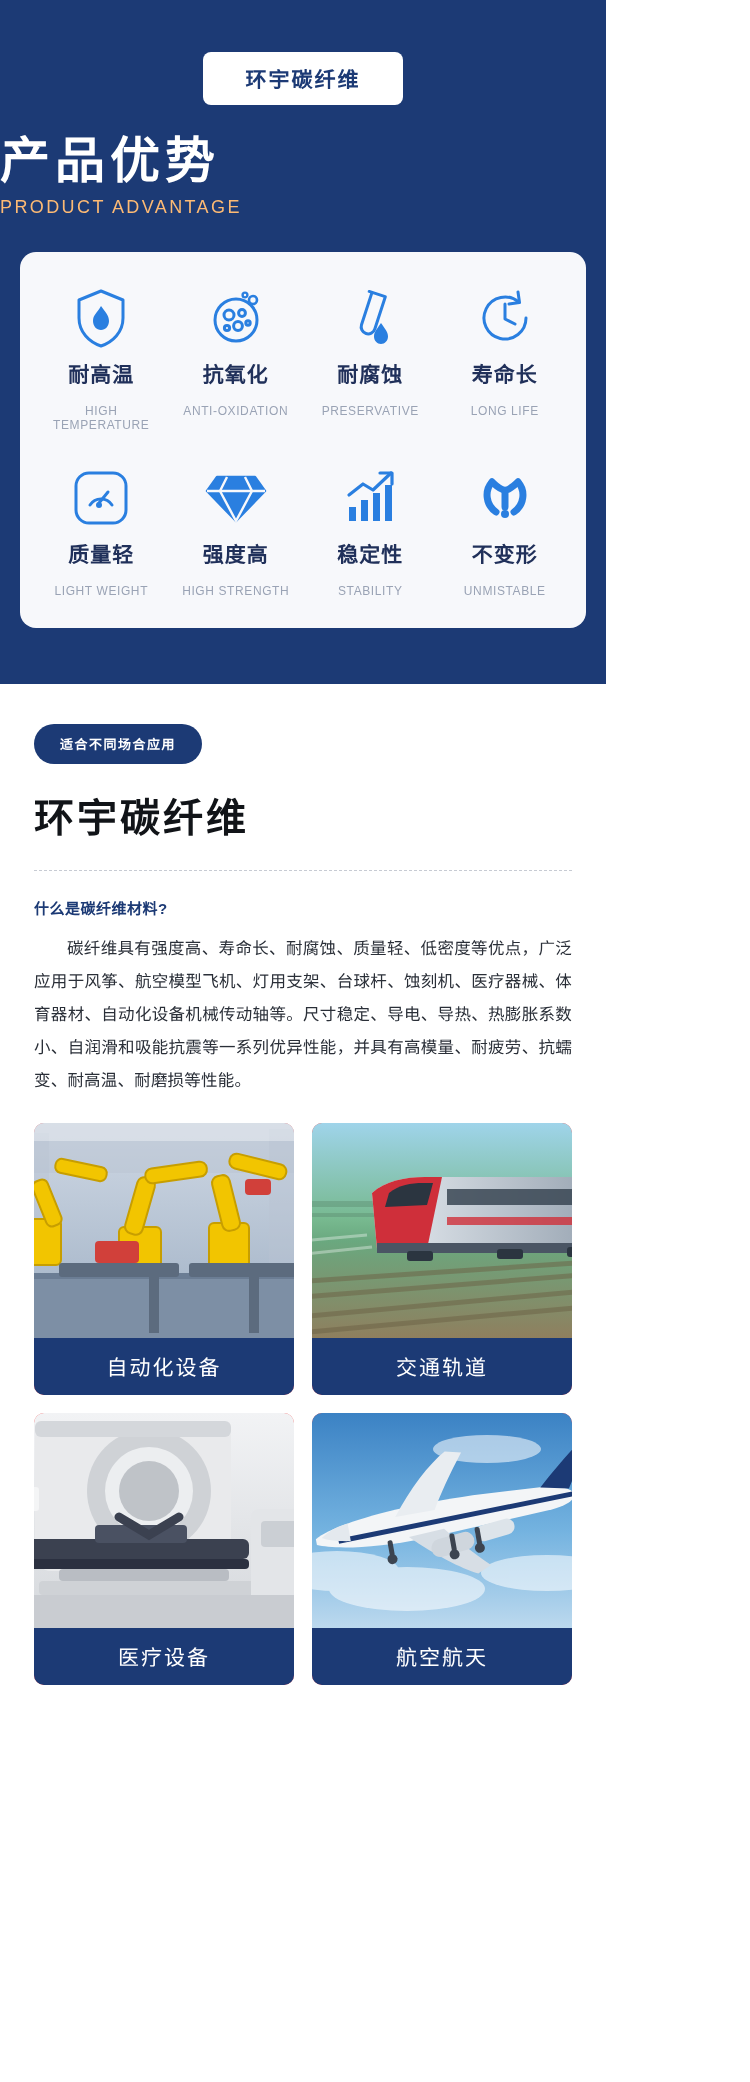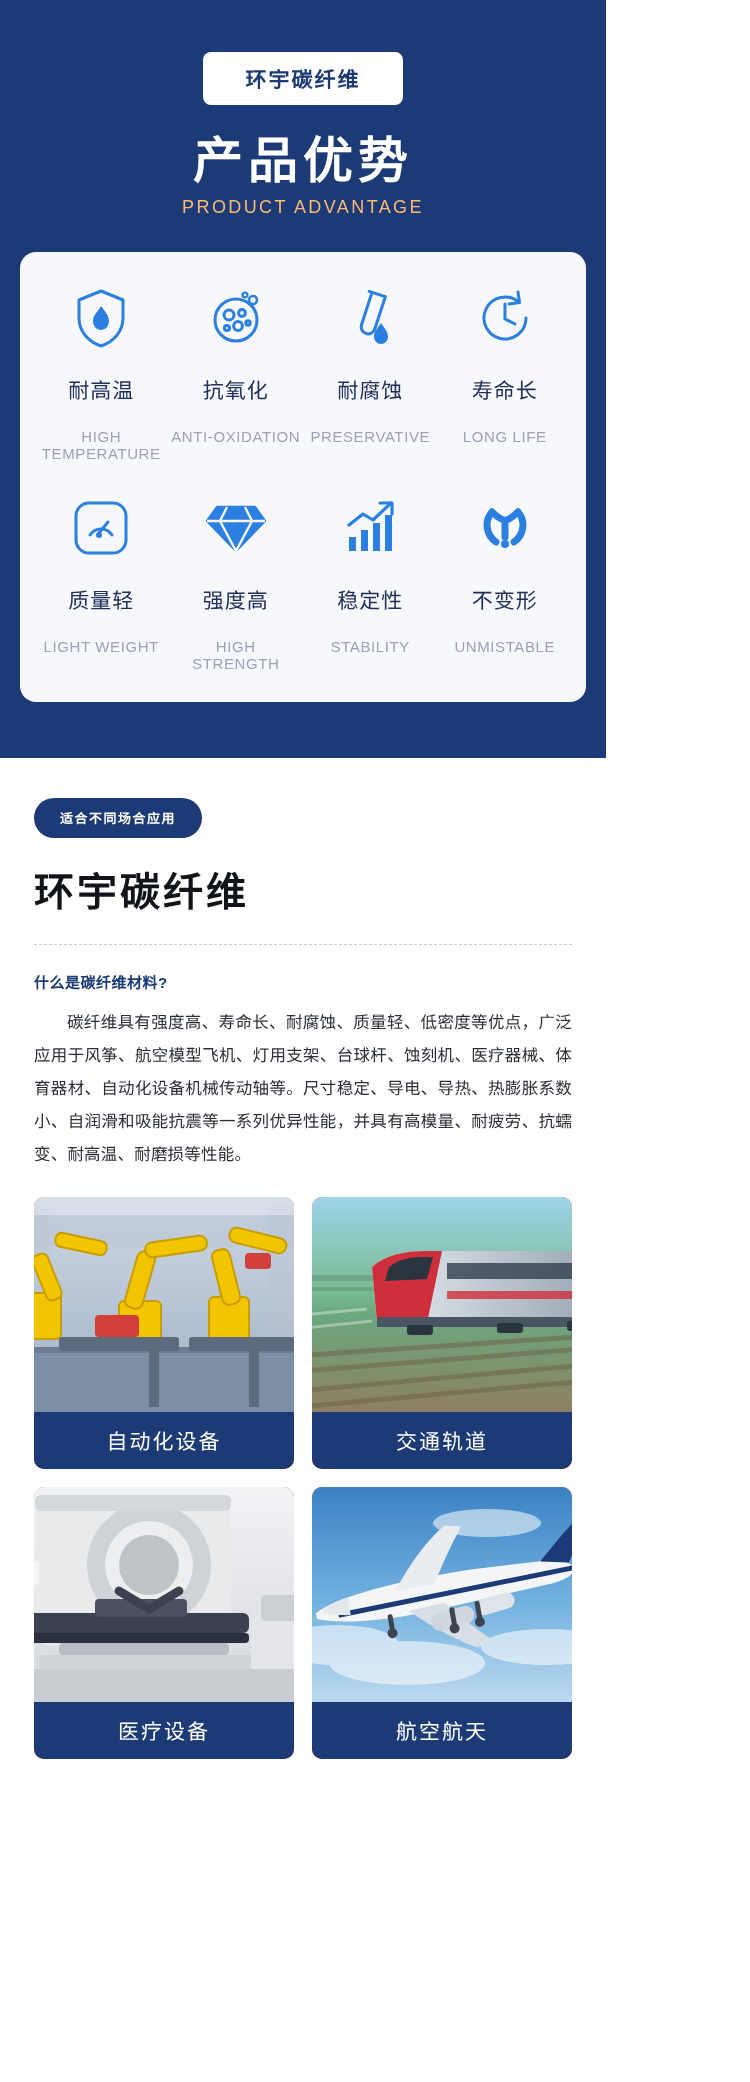--- a/index.html
+++ b/index.html
@@ -33,21 +33,20 @@
     padding: 11px 0 12px 0;
     box-sizing: border-box;
   }
   .brand-pill span {
     color: #1c3a75;
     font-size: 21px;
     font-weight: bold;
     letter-spacing: 2px;
   }
   .hero-title {
-    text-align: center;
     margin-top: 28px;
   }
   .hero-title .cn {
     color: #ffffff;
     font-size: 50px;
     font-weight: bold;
     letter-spacing: 5px;
     line-height: 1.15;
     display: block;
   }
@@ -82,29 +81,29 @@
     display: flex;
     align-items: center;
     justify-content: center;
   }
   .feature-icon svg {
     display: block;
   }
   .feature-cn {
     color: #20305a;
     font-size: 21px;
-    font-weight: normal;
+    font-weight: bold;
     letter-spacing: 1px;
-    margin-top: 20px;
+    margin-top: 4px;
   }
   .feature-en {
     color: #9aa3b5;
-    font-size: 15px;
+    font-size: 12px;
     letter-spacing: 0.6px;
-    margin-top: 24px;
+    margin-top: 16px;
     text-transform: uppercase;
   }
 
   
   .section2 {
     background: #ffffff;
     padding: 40px 34px 0 34px;
   }
   .tag-pill {
     display: inline-block;

